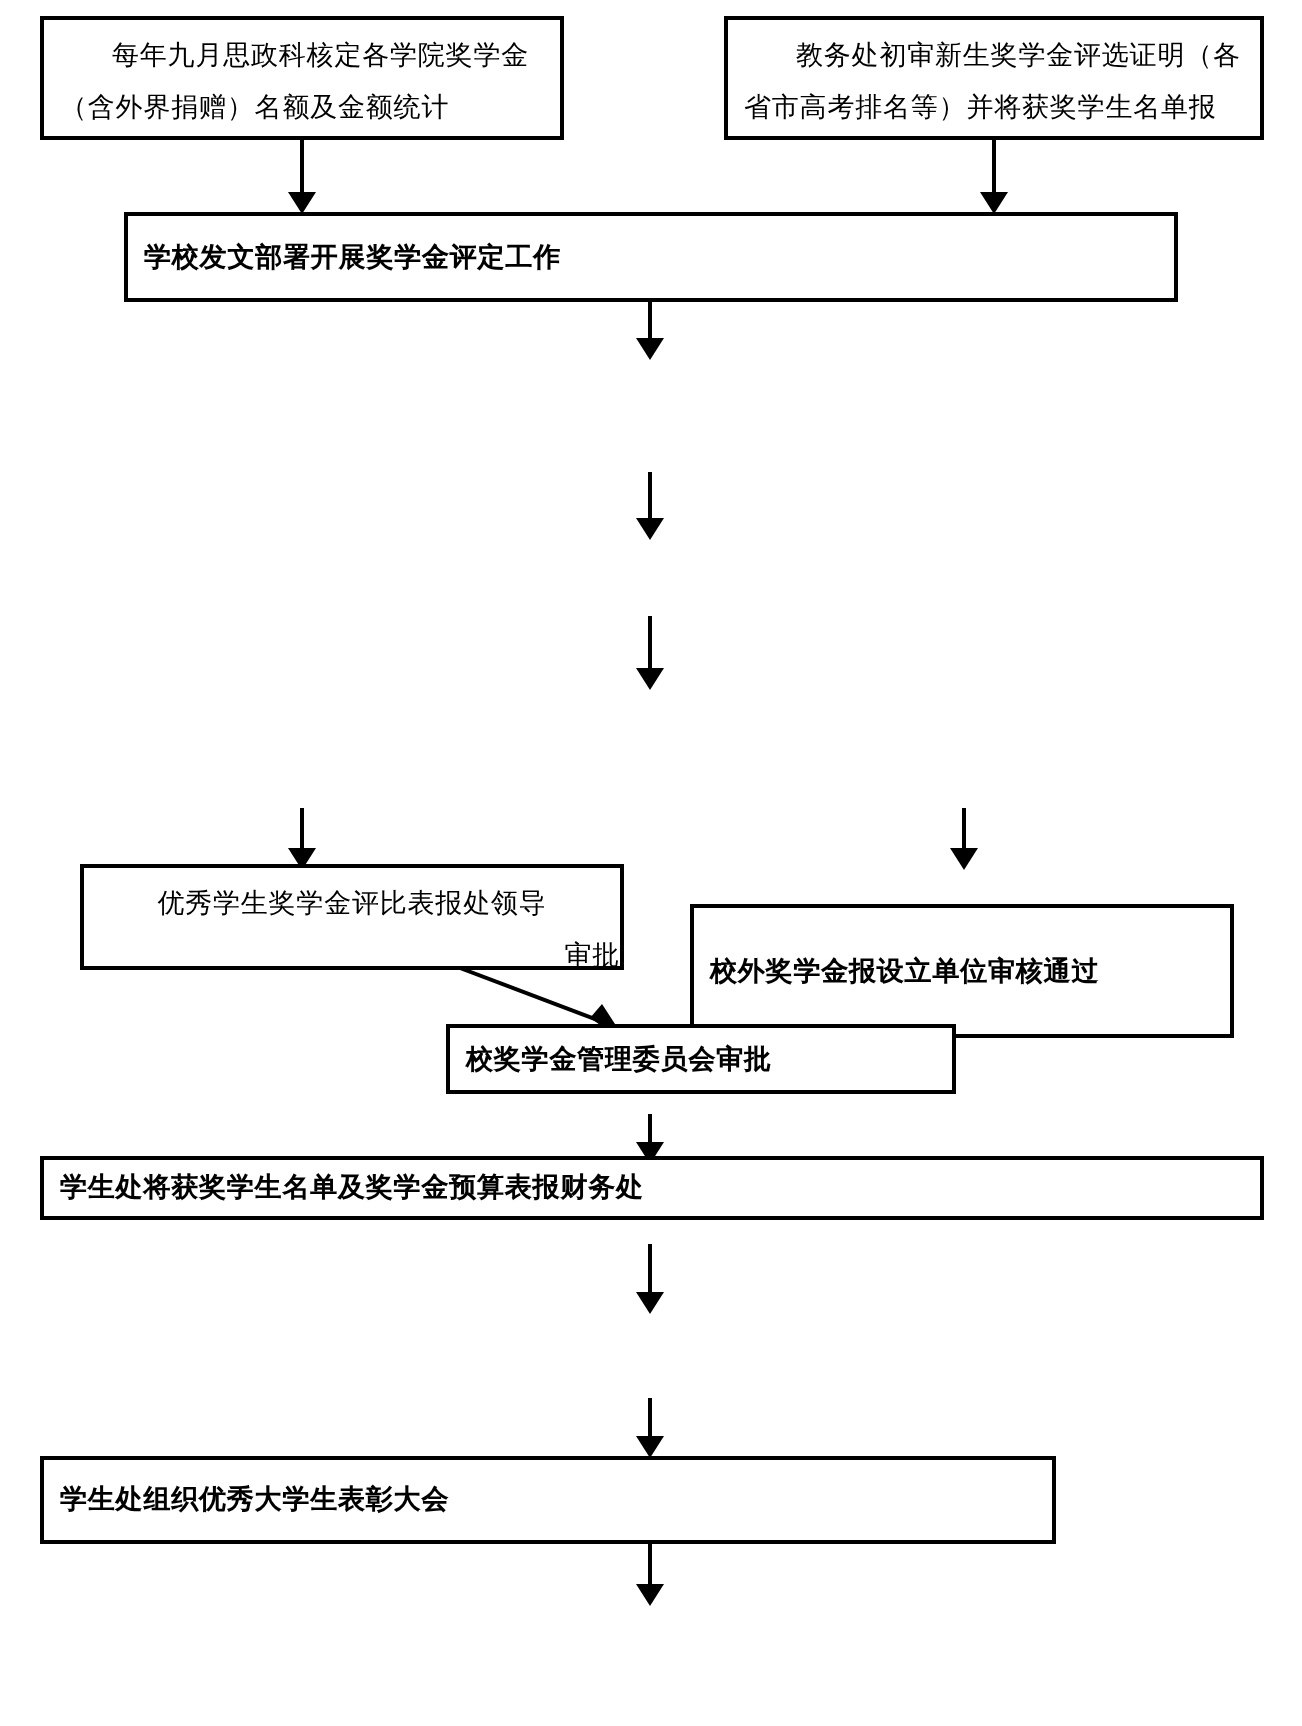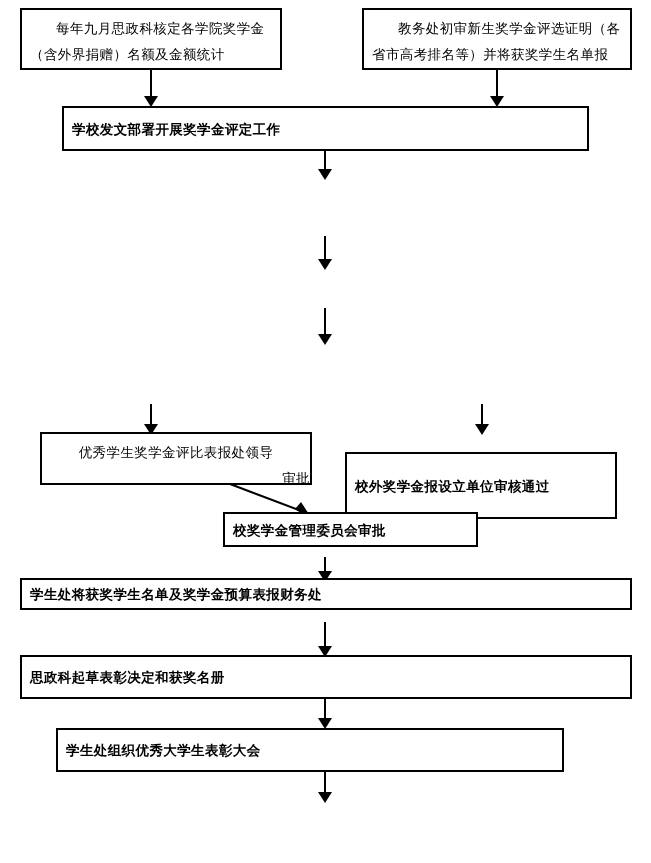--- a/index.html
+++ b/index.html
@@ -147,28 +147,25 @@
   <div class="conn vline" style="left:324px; top:557px; height:22px;"></div>
   <div class="arrowhead" style="left:318px; top:571px;"></div>
 
   <div class="node center vcent" style="left:20px; top:578px; width:612px; height:32px;">
     <span class="txt">学生处将获奖学生名单及奖学金预算表报财务处</span>
   </div>
 
   <div class="conn vline" style="left:324px; top:622px; height:30px;"></div>
   <div class="arrowhead" style="left:318px; top:646px;"></div>
 
-  <div class="node center vcent" style="left:20px; top:655px; width:612px; height:44px;">
-    <span class="txt">思政科起草表彰决定和获奖名册</span>
-  </div>
 
   <div class="conn vline" style="left:324px; top:699px; height:25px;"></div>
   <div class="arrowhead" style="left:318px; top:718px;"></div>
 
-  <div class="node center vcent" style="left:20px; top:728px; width:508px; height:44px;margin-left:36px;">
+  <div class="node center vcent" style="left:20px; top:728px; width:508px; height:44px;">
     <span class="txt">学生处组织优秀大学生表彰大会</span>
   </div>
 
   <div class="conn vline" style="left:324px; top:772px; height:26px;"></div>
   <div class="arrowhead" style="left:318px; top:792px;"></div>
 
 
 </div>
 
 </body></html>

